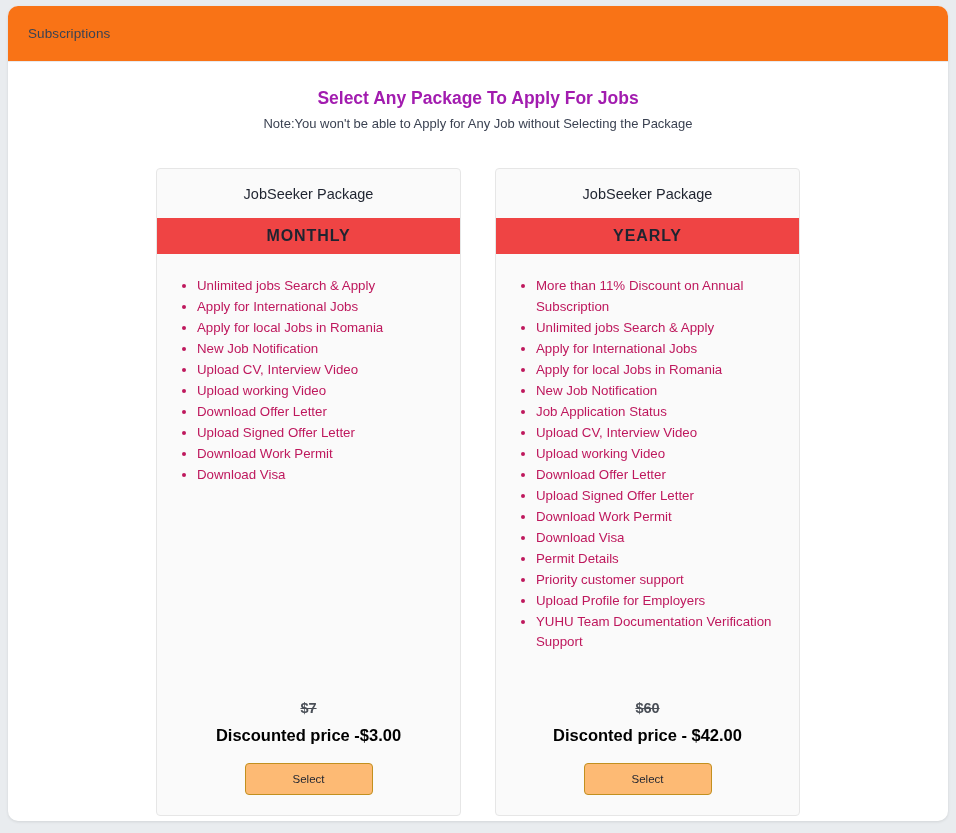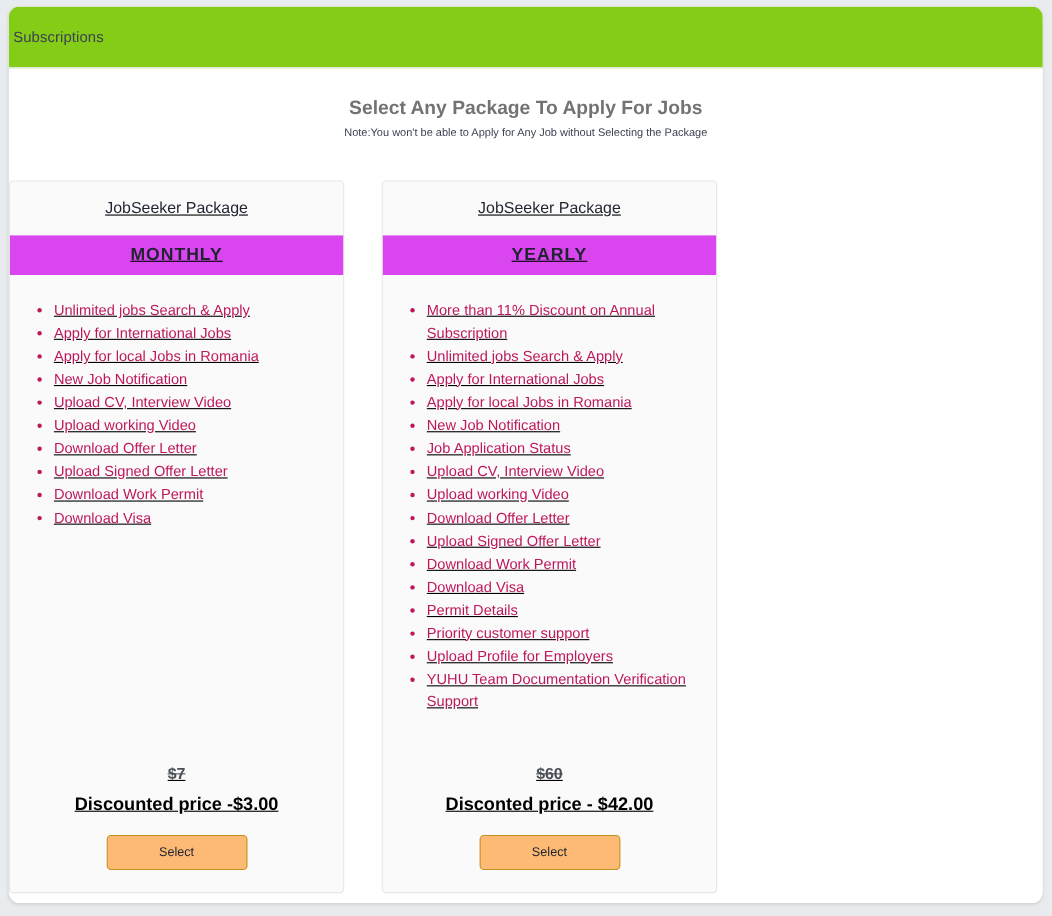--- a/index.html
+++ b/index.html
@@ -27,67 +27,67 @@
     background: #ffffff;
     border-radius: 10px;
     box-shadow: 0 1px 3px rgba(0,0,0,0.10);
     overflow: hidden;
   }
   .topbar {
     height: 56px;
     border-bottom: 1px solid #e7eaee;
     display: flex;
     align-items: center;
-    padding-left: 4px;
-    background: #84cc16;
+    padding-left: 20px;
+    background: #f97316;
   }
   .topbar-title {
     font-size: 13.5px;
     color: #3b4252;
     letter-spacing: 0.1px;
   }
   .content {
     padding-top: 26px;
   }
   .page-heading {
     text-align: center;
     font-size: 17.5px;
     font-weight: bold;
-    color: #737373;
+    color: #a21caf;
     margin: 0 0 7px 0;
   }
   .page-note {
     text-align: center;
-    font-size: 10px;
+    font-size: 13px;
     color: #3b4252;
     margin: 0;
   }
   .cards {
     display: flex;
+    justify-content: center;
     gap: 34px;
     margin-top: 37px;
-    text-decoration: underline;
   }
   .card {
     width: 305px;
     background: #fafafa;
     border: 1px solid #e6e6e6;
     border-radius: 4px;
     display: flex;
     flex-direction: column;
     min-height: 648px;
   }
   .card-title {
     text-align: center;
     font-size: 14.5px;
     color: #1f2430;
     padding: 17px 8px 16px 8px;
   }
   .card-banner {
-    background: #d946ef;
+    background: #ef4444;
     color: #1f2430;
     text-align: center;
     font-size: 16px;
     font-weight: bold;
     letter-spacing: 0.9px;
     padding: 9px 4px;
   }
   .features {
     margin: 0;
     padding: 22px 14px 0 40px;

